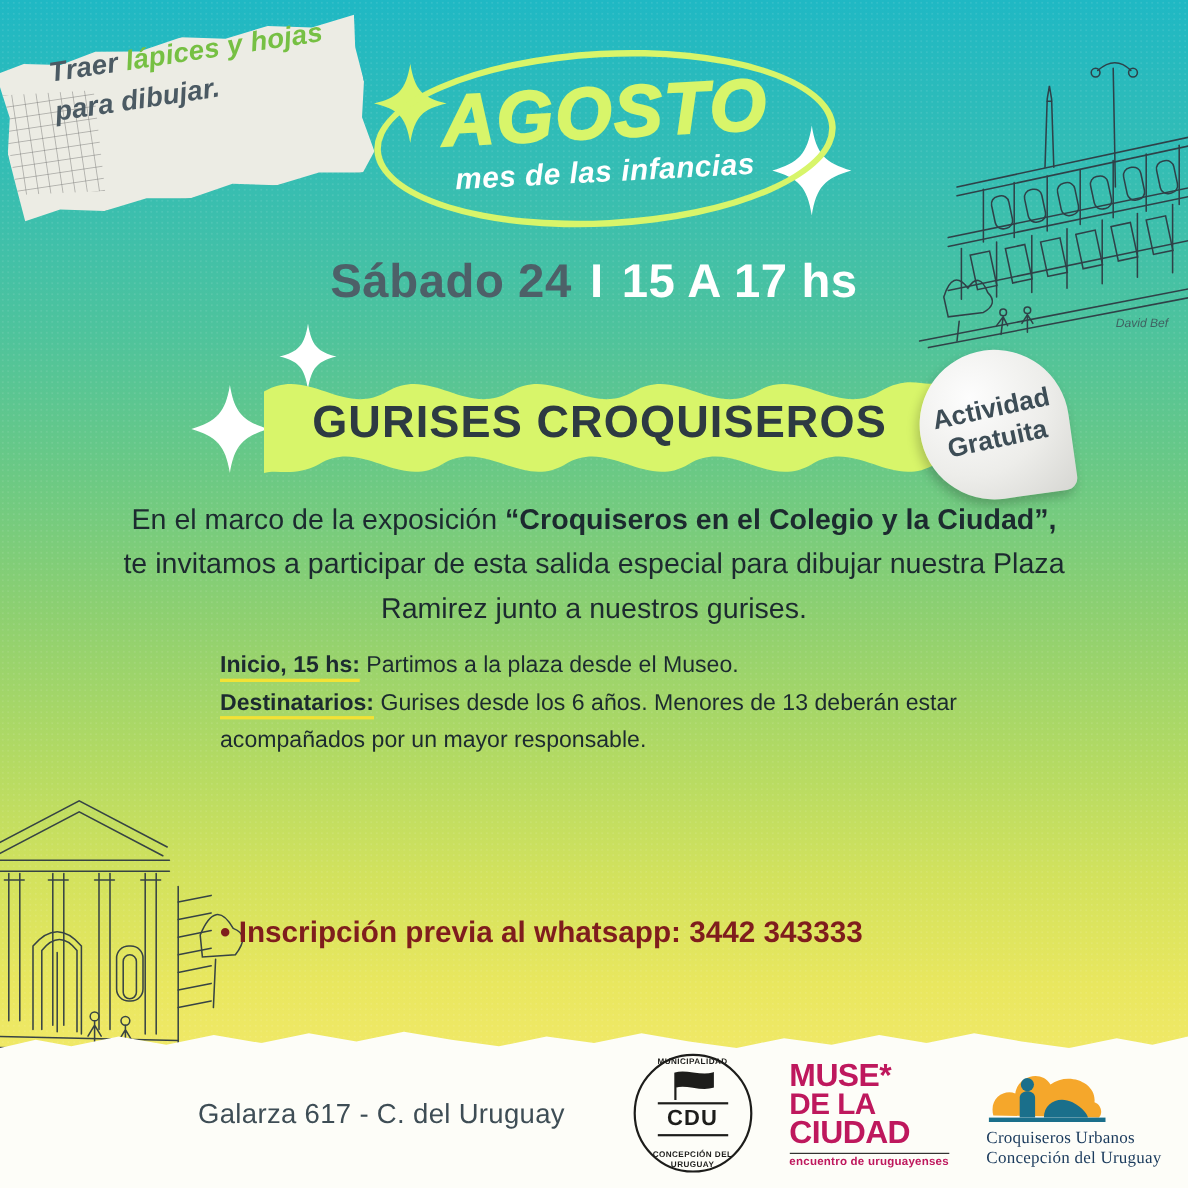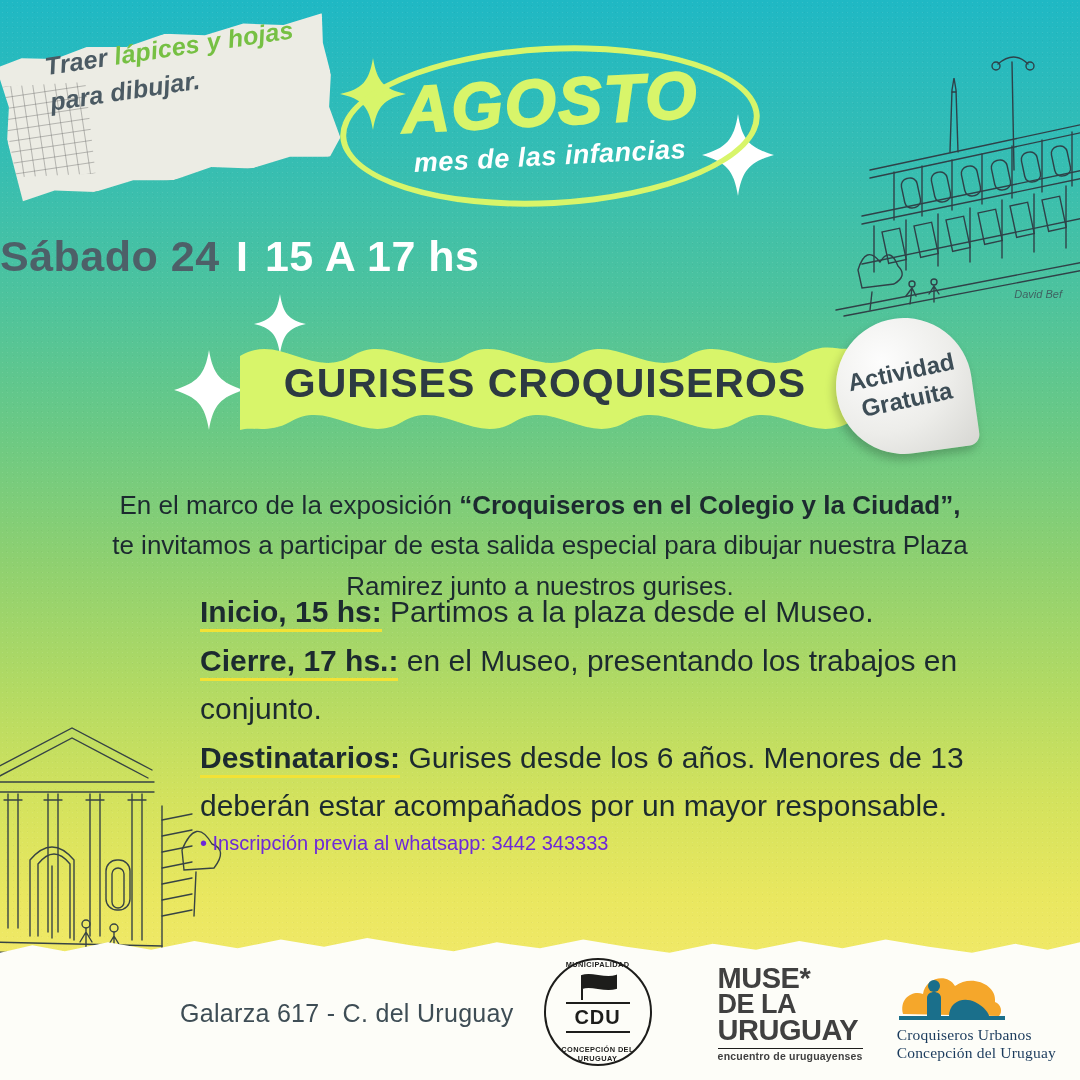--- a/index.html
+++ b/index.html
@@ -162,21 +162,21 @@
     font-style: italic;
     font-size: 11px;
     color: #3b4a52;
     opacity: .8;
   }
 
   
   .dateline {
     position: absolute;
     left: 0; right: 0; top: 232px;
-    text-align: left;
+    text-align: center;
     font-weight: 700;
     font-size: 43px;
     letter-spacing: .5px;
     color: #4d6068;
   }
   .dateline .sep { color: #fff; padding: 0 4px; }
   .dateline .hrs { color: #fff; }
 
   
   .banner {
@@ -223,45 +223,44 @@
 
   
   .intro {
     position: absolute;
     left: 90px; top: 452px;
     width: 900px;
     text-align: center;
     font-size: 26px;
     line-height: 1.55;
     color: #1c2a2f;
-    margin-top: 33px;
   }
   .intro b { font-weight: 700; }
 
   .details {
     position: absolute;
     left: 200px; top: 588px;
     width: 790px;
-    font-size: 30px;
+    font-size: 21px;
     line-height: 1.62;
     color: #1c2a2f;
   }
   .details .lead {
     font-weight: 700;
     border-bottom: 3px solid #f2e235;
     padding-bottom: 1px;
   }
 
   .whats {
     position: absolute;
     left: 200px; top: 832px;
     width: 790px;
-    font-weight: 400;
-    font-size: 20px;
-    color: #6d28d9;
+    font-weight: 700;
+    font-size: 27px;
+    color: #7f1d1d;
   }
 
   
   .addr {
     position: absolute;
     left: 180px; bottom: 52px;
     font-size: 25px;
     color: #3e4d55;
     letter-spacing: .3px;
   }
@@ -309,24 +308,23 @@
   .logo-cdu .arc-bot { bottom: 3px; text-align: center; }
   .logo-cdu .glyph {
     position: absolute;
     left: 50%; top: 14px;
     transform: translateX(-50%);
   }
 
   
   .logo-museo {
     text-align: left;
-    color: #404040;
+    color: #be185d;
     line-height: .92;
     padding-bottom: 4px;
-    margin-left: 32px;
   }
   .logo-museo .l1, .logo-museo .l2, .logo-museo .l3 {
     font-weight: 700;
     font-size: 29px;
     letter-spacing: -.5px;
     display: block;
   }
   .logo-museo .l2 { font-size: 27px; }
   .logo-museo .l3 { font-size: 29px; }
   .logo-museo .tag {
@@ -542,23 +540,20 @@
   <div class="intro">
     <span>En el marco de la exposición </span><b>“Croquiseros en el Colegio y la Ciudad”,</b><br>
     <span>te invitamos a participar de esta salida especial para dibujar nuestra Plaza Ramirez junto a nuestros gurises.</span>
   </div>
 
   <div class="details">
     <div>
       <span class="lead">Inicio, 15 hs:</span><span> Partimos a la plaza desde el Museo.</span>
     </div>
     <div>
-      <span class="lead">Cierre, 17 hs.:</span><span> en el Museo, presentando los trabajos en conjunto.</span>
-    </div>
-    <div>
       <span class="lead">Destinatarios:</span><span> Gurises desde los 6 años. Menores de 13 deberán estar acompañados por un mayor responsable.</span>
     </div>
   </div>
 
   <div class="whats">
     <span>• Inscripción previa al whatsapp:</span>
     <span>3442 343333</span>
   </div>
 
   <div class="addr">Galarza 617 - C. del Uruguay</div>
@@ -573,21 +568,21 @@
           <path d="M6 28 L6 4 C16 0 28 8 40 4 L40 16 C28 20 16 12 6 16" fill="#1d1d1b"></path>
         </svg>
       </div>
       <div class="cdu-text">CDU</div>
       <div class="arc-bot">CONCEPCIÓN DEL URUGUAY</div>
     </div>
 
     <div class="logo-museo">
       <span class="l1">MUSE*</span>
       <span class="l2">DE LA</span>
-      <span class="l3">URUGUAY</span>
+      <span class="l3">CIUDAD</span>
       <span class="tag">encuentro de uruguayenses</span>
     </div>
 
     <div class="logo-croq">
       <div class="mark">
         <svg viewBox="0 0 110 62" width="110" height="62">
           <path d="M6 50 C2 34 16 26 26 30 C28 14 50 8 58 22 C74 10 100 20 98 38 C104 40 106 48 102 52 Z" fill="#f5a72b"></path>
           <path d="M30 52 L30 34 C30 26 44 26 44 34 L44 52 Z" fill="#1a6f8b"></path>
           <circle cx="37" cy="22" r="6" fill="#1a6f8b"></circle>
           <path d="M52 52 C52 38 66 32 78 38 C88 43 92 50 92 52 Z" fill="#1a6f8b"></path>

